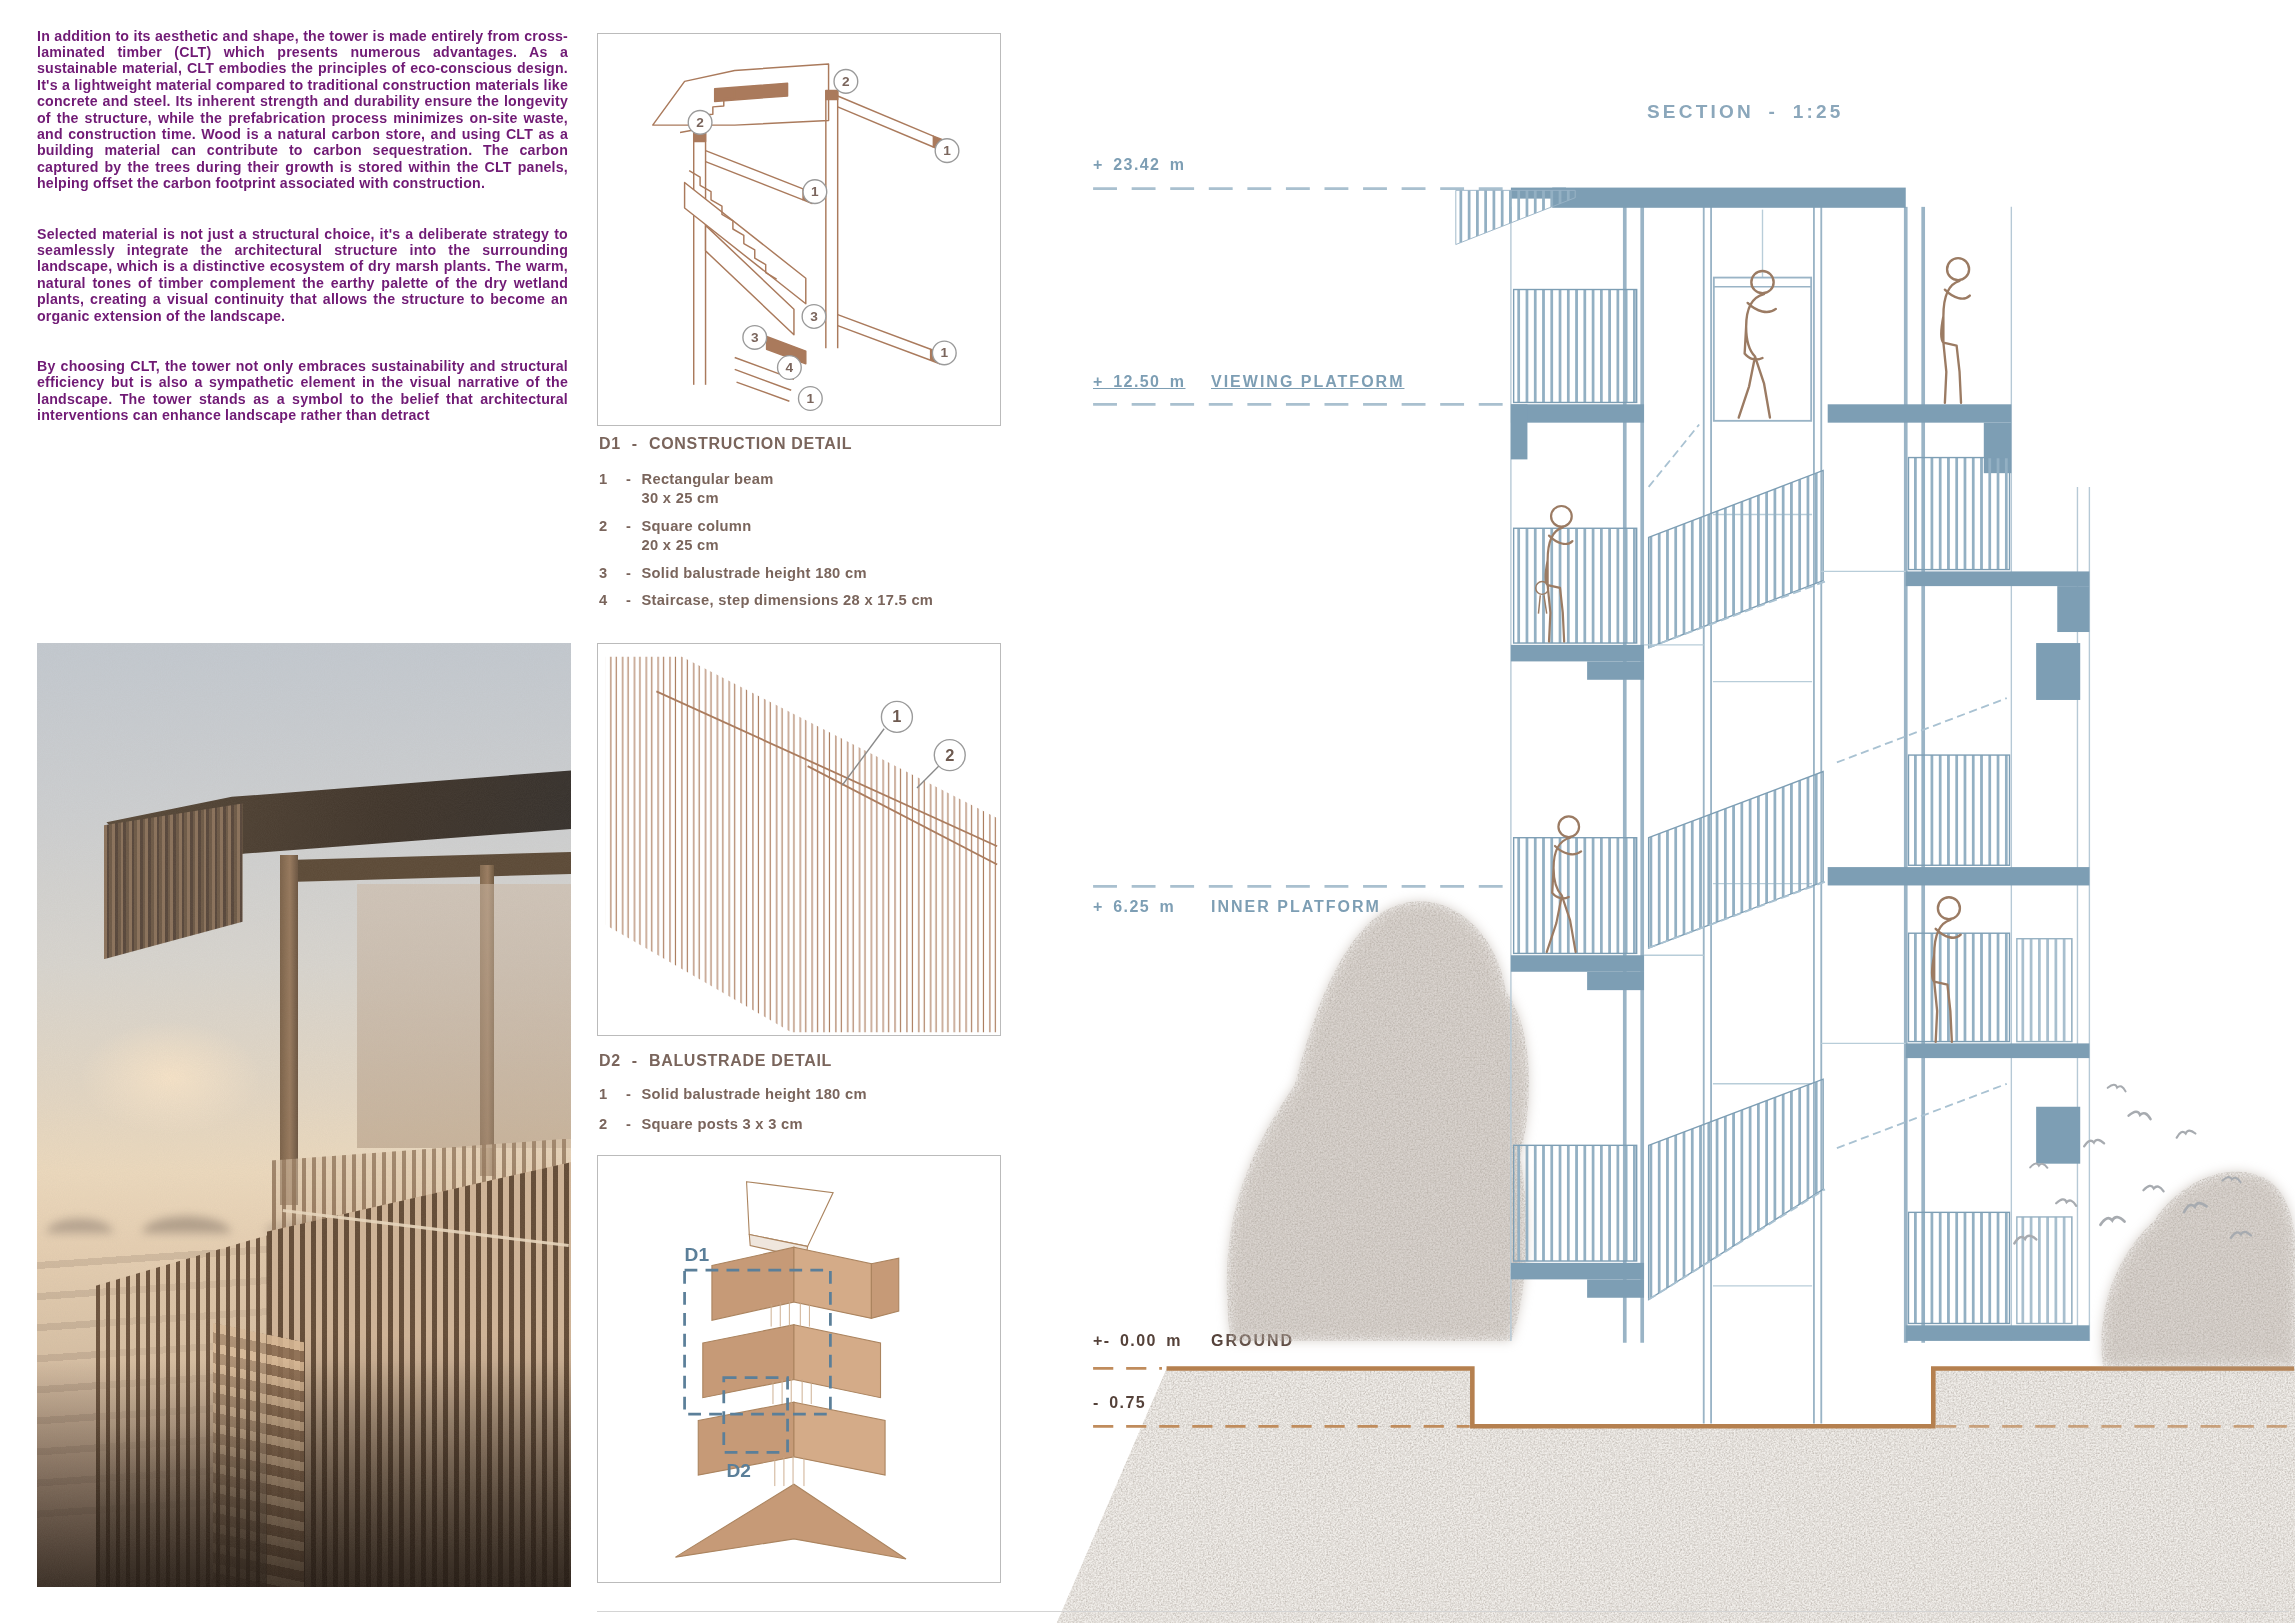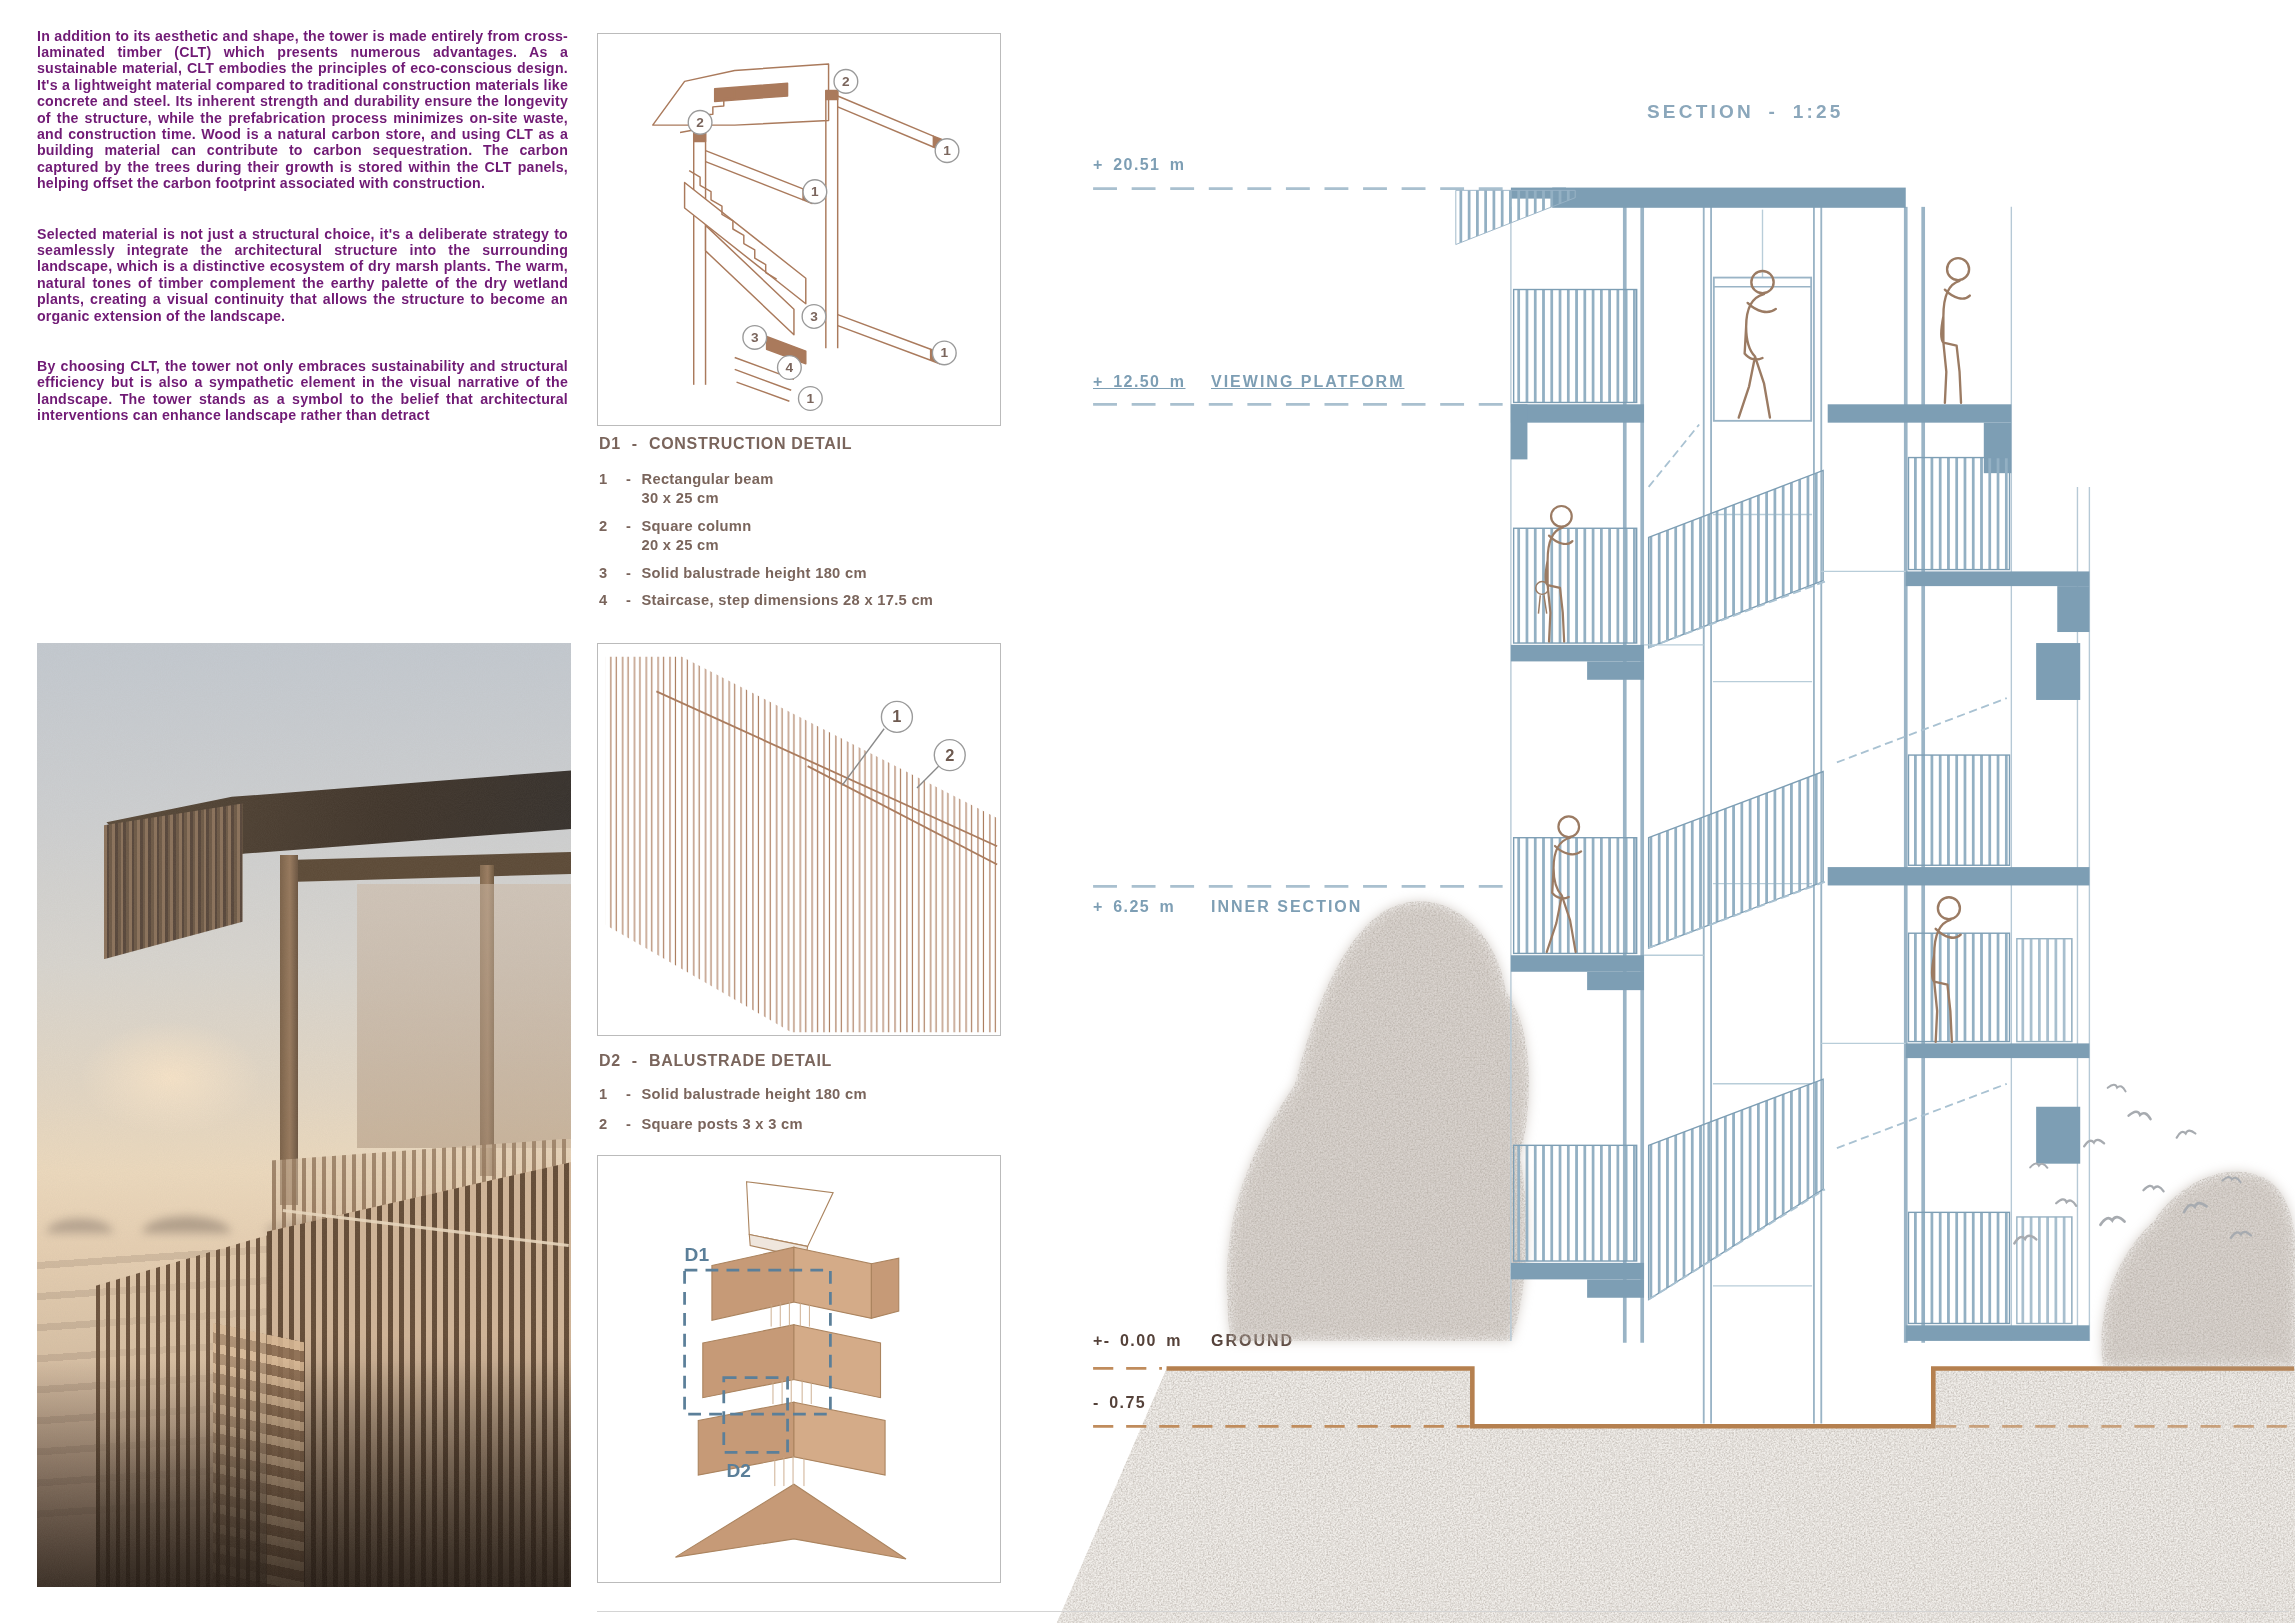--- a/index.html
+++ b/index.html
@@ -287,30 +287,30 @@
     </svg>
   </div>
 
   <div class="sec-title">
     <span>SECTION</span>
     <span>-</span>
     <span>1:25</span>
   </div>
 
   <div class="level lv-blue" style="left:1093px;top:156px;">
-    <span class="v">+ 20.51 m</span>
+    <span class="v">+ 23.42 m</span>
     <span class="l"></span>
   </div>
   <div class="level lv-blue" style="left:1093px;top:373px;text-decoration:underline;">
     <span class="v">+ 12.50 m</span>
     <span class="l">VIEWING PLATFORM</span>
   </div>
   <div class="level lv-blue" style="left:1093px;top:898px;align-items:flex-end;">
     <span class="v">+ 6.25 m</span>
-    <span class="l">INNER SECTION</span>
+    <span class="l">INNER PLATFORM</span>
   </div>
   <div class="level lv-brown" style="left:1093px;top:1332px;align-items:flex-end;">
     <span class="v">+- 0.00 m</span>
     <span class="l">GROUND</span>
   </div>
   <div class="level lv-brown" style="left:1093px;top:1394px;">
     <span class="v">- 0.75 m</span>
     <span class="l">ELEVATOR ENTRANCE</span>
   </div>
 

